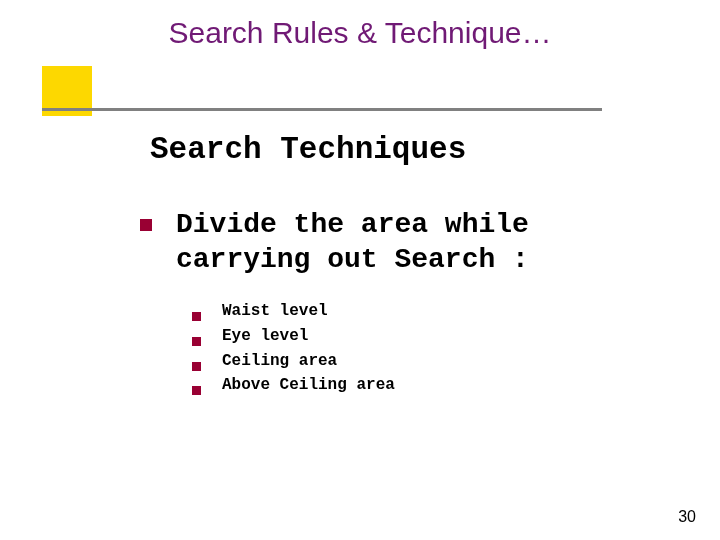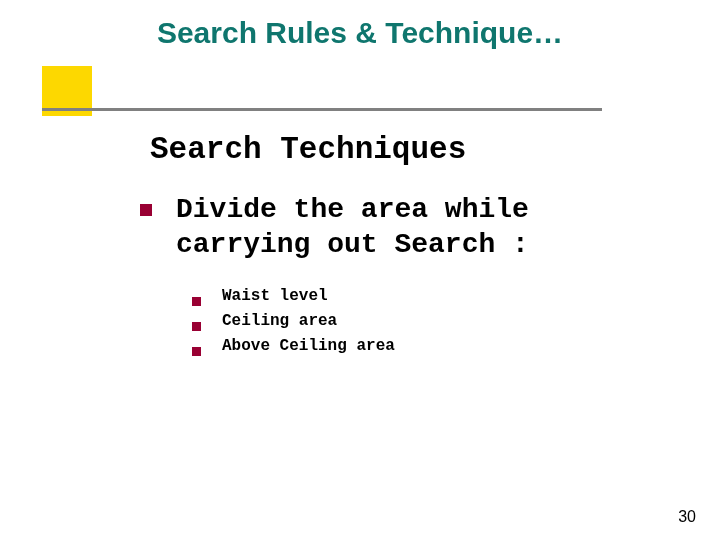--- a/index.html
+++ b/index.html
@@ -36,38 +36,38 @@
     background: #808080;
     z-index: 2;
   }
   .page-title {
     position: absolute;
     left: 0;
     top: 16px;
     width: 720px;
     text-align: center;
     font-size: 30px;
-    font-weight: bold;
-    color: #0f766e;
+    font-weight: normal;
+    color: #701a75;
     font-family: Arial, Helvetica, sans-serif;
     z-index: 3;
   }
   .subtitle {
     position: absolute;
     left: 150px;
     top: 132px;
     font-family: "Courier New", Courier, monospace;
     font-weight: bold;
     font-size: 31px;
     color: #000000;
   }
   .body {
     position: absolute;
     left: 130px;
-    top: 192px;
+    top: 207px;
     width: 540px;
     font-family: "Courier New", Courier, monospace;
     font-weight: bold;
     color: #000000;
   }
   .lvl1 {
     font-size: 28px;
     line-height: 1.25;
     position: relative;
     padding-left: 46px;
@@ -125,20 +125,21 @@
       <span>Divide the area while carrying out Search :</span>
     </div>
 
     <div class="sublist">
       <div class="lvl2">
         <span class="bullet"></span>
         <span>Waist level</span>
       </div>
       <div class="lvl2">
         <span class="bullet"></span>
+        <span>Eye level</span>
       </div>
       <div class="lvl2">
         <span class="bullet"></span>
         <span>Ceiling area</span>
       </div>
       <div class="lvl2">
         <span class="bullet"></span>
         <span>Above Ceiling area</span>
       </div>
     </div>

